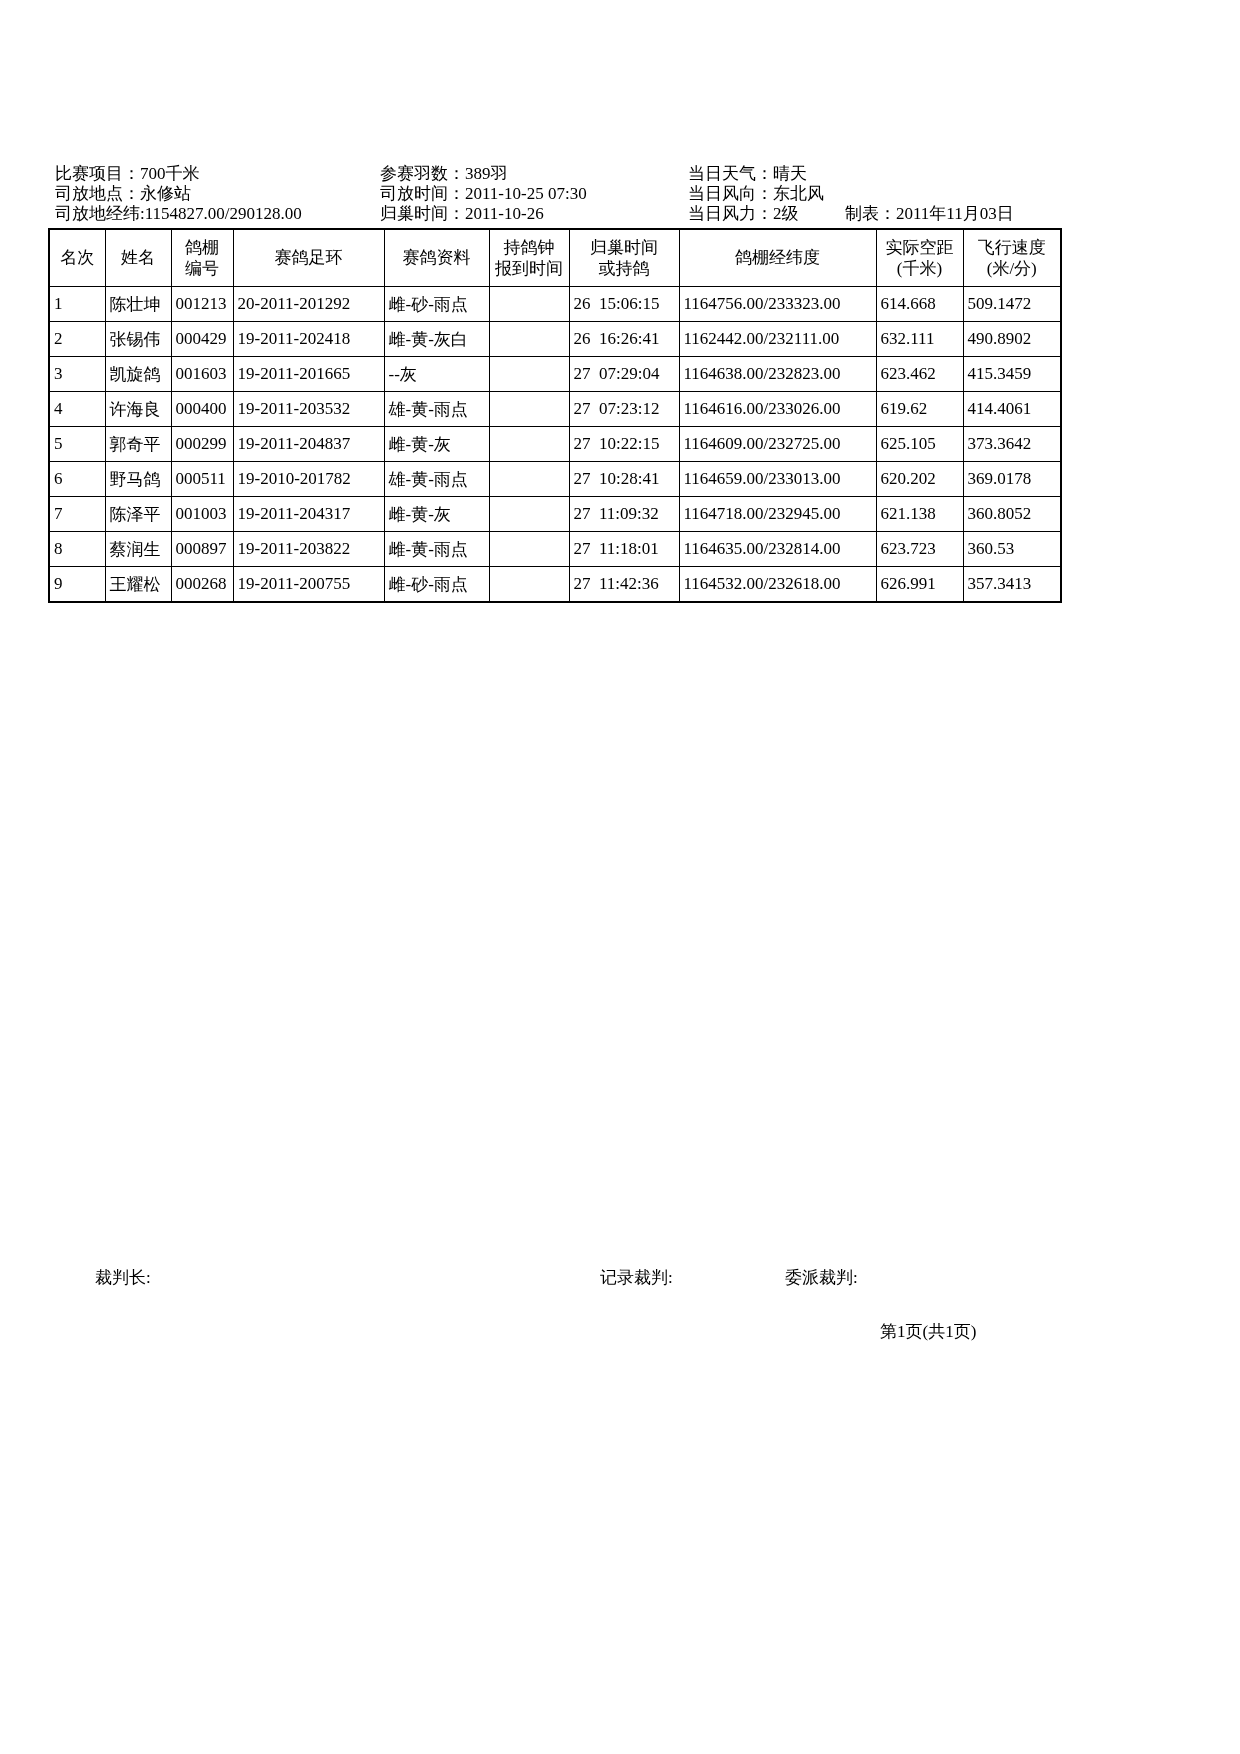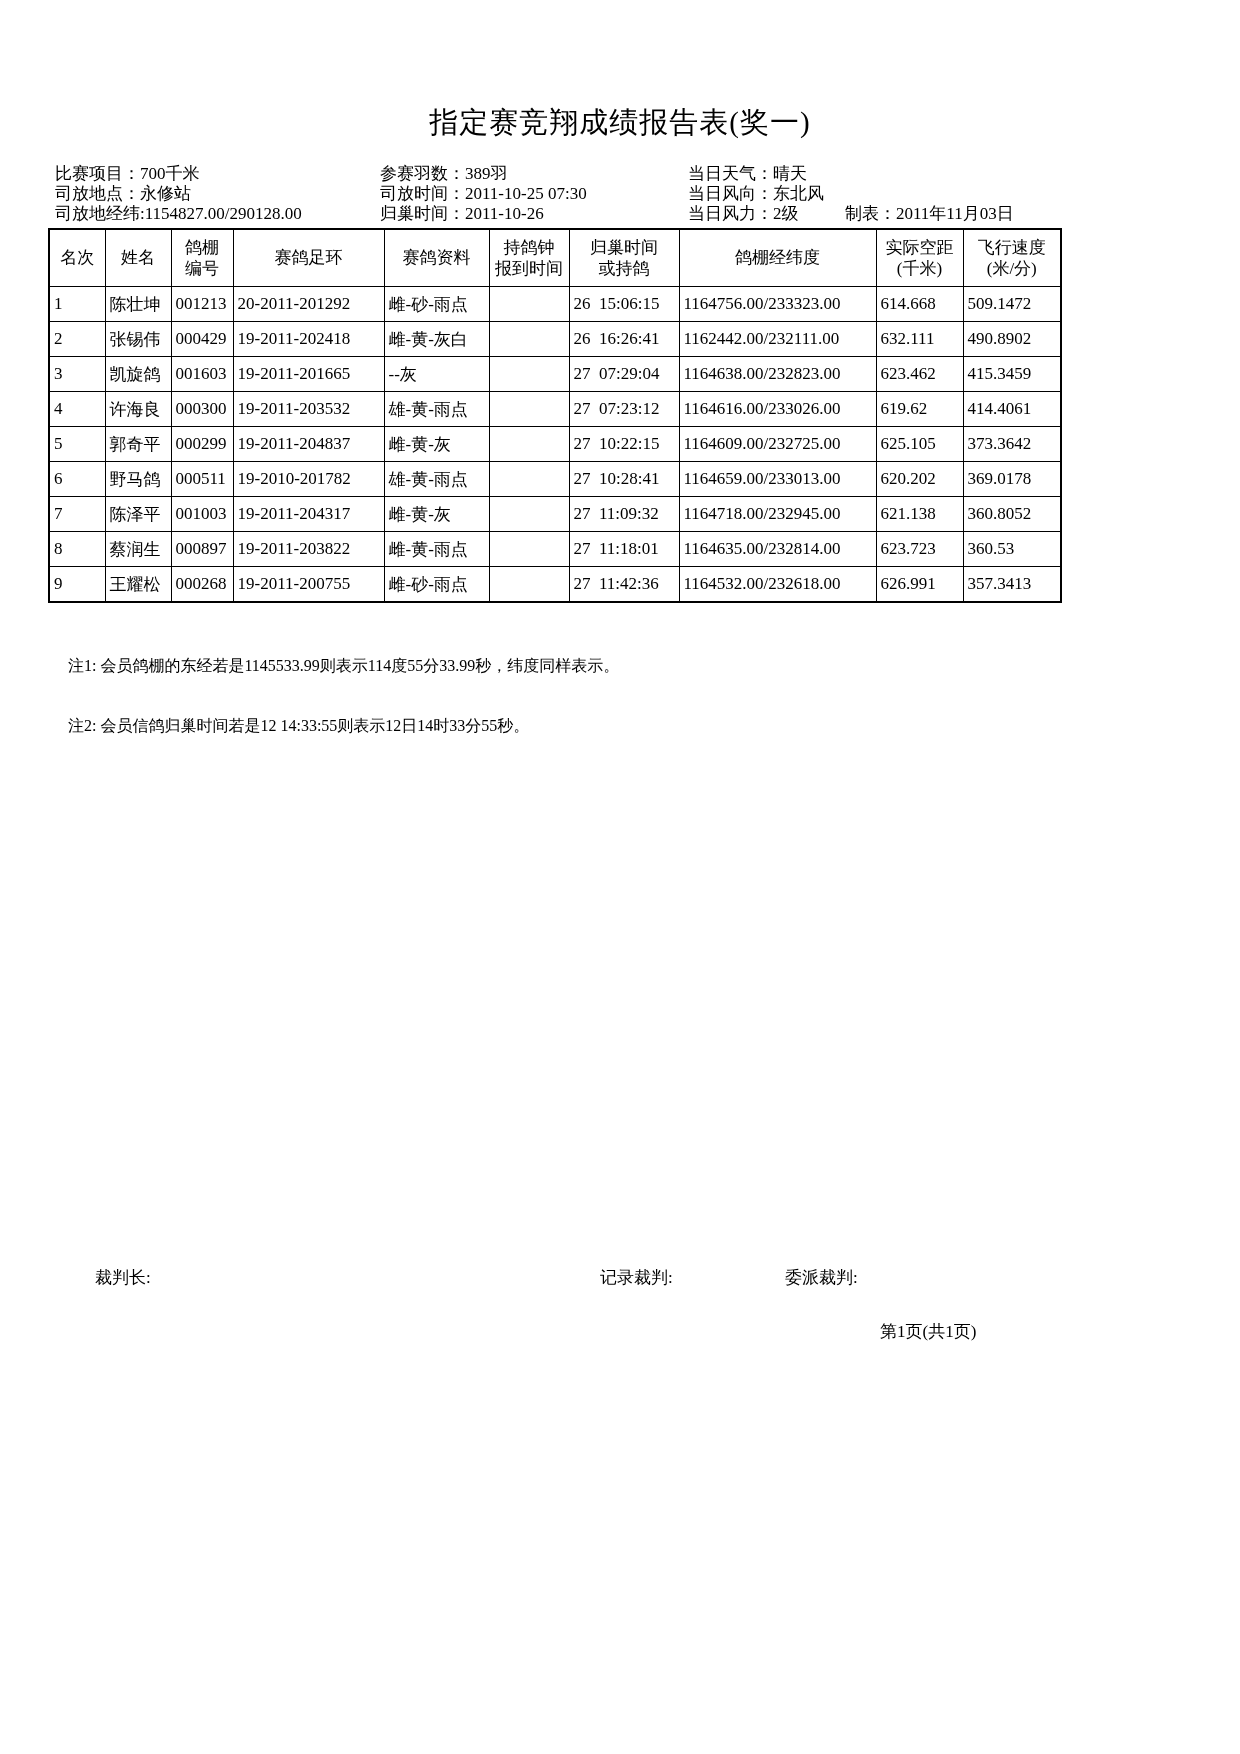--- a/index.html
+++ b/index.html
@@ -101,21 +101,20 @@
     left: 880px;
     font-size: 17px;
     white-space: pre;
   }
 </style>
 </head>
 <body>
 
 <div class="page">
 
-  <div class="doc-title">指定赛竞翔成绩报告表(奖一)</div>
 
   <div class="info-block">
     <div class="info-row">
       <span class="info-c1">比赛项目：700千米</span>
       <span class="info-c2">参赛羽数：389羽</span>
       <span class="info-c3">当日天气：晴天</span>
     </div>
     <div class="info-row">
       <span class="info-c1">司放地点：永修站</span>
       <span class="info-c2">司放时间：2011-10-25 07:30</span>
@@ -194,21 +193,21 @@
       <td>--灰</td>
       <td></td>
       <td>27  07:29:04</td>
       <td>1164638.00/232823.00</td>
       <td>623.462</td>
       <td>415.3459</td>
     </tr>
         <tr>
       <td>4</td>
       <td>许海良</td>
-      <td>000300</td>
+      <td>000400</td>
       <td>19-2011-203532</td>
       <td>雄-黄-雨点</td>
       <td></td>
       <td>27  07:23:12</td>
       <td>1164616.00/233026.00</td>
       <td>619.62</td>
       <td>414.4061</td>
     </tr>
         <tr>
       <td>5</td>
@@ -266,24 +265,20 @@
       <td>雌-砂-雨点</td>
       <td></td>
       <td>27  11:42:36</td>
       <td>1164532.00/232618.00</td>
       <td>626.991</td>
       <td>357.3413</td>
     </tr>
       </tbody>
   </table>
 
-  <div class="notes">
-    <div>注1: 会员鸽棚的东经若是1145533.99则表示114度55分33.99秒，纬度同样表示。</div>
-    <div>注2: 会员信鸽归巢时间若是12 14:33:55则表示12日14时33分55秒。</div>
-  </div>
 
   <div class="sign-row">
     <span class="sign-chief">裁判长:</span>
     <span class="sign-record">记录裁判:</span>
     <span class="sign-assign">委派裁判:</span>
   </div>
 
   <div class="page-num">第1页(共1页)</div>
 
 </div>

